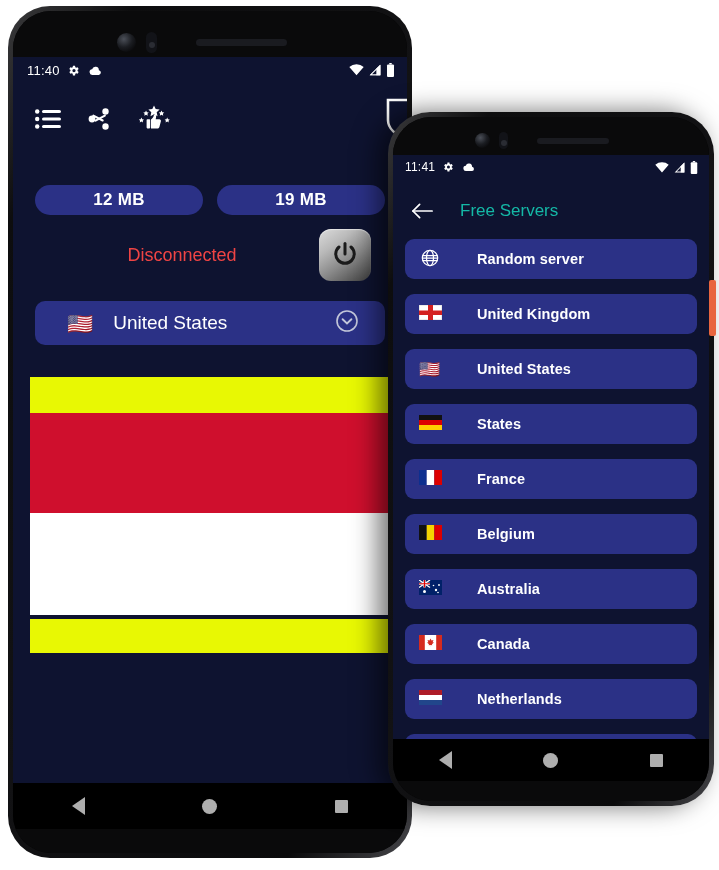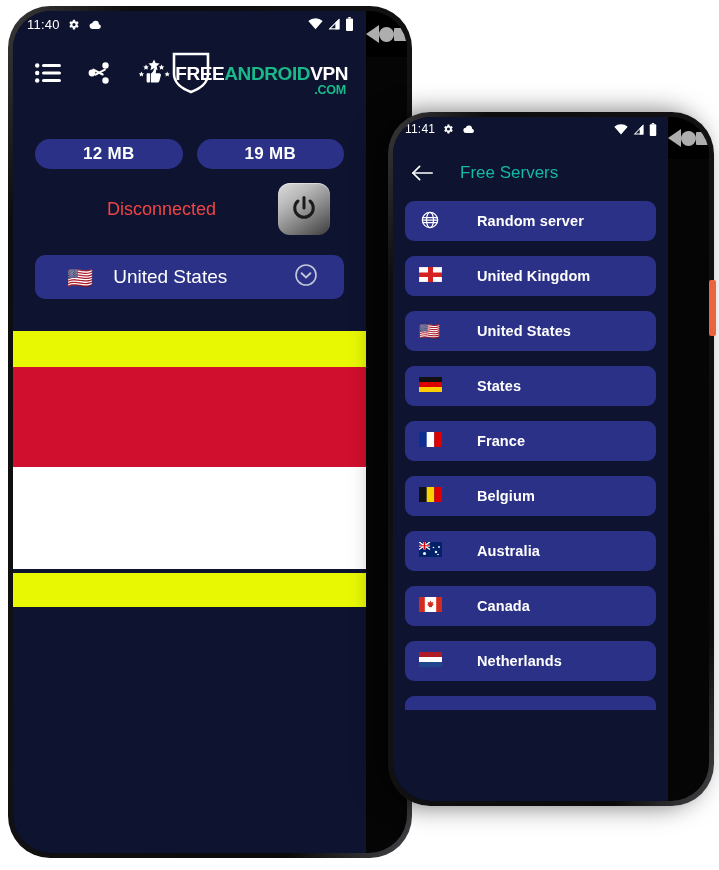--- a/index.html
+++ b/index.html
@@ -9,21 +9,21 @@
     font-family: "Liberation Sans", sans-serif;
     overflow: hidden;
   }
   #stage { position: relative; width: 719px; height: 870px; background:#fff; }
 
   
   .phone { position: absolute; border-radius: 42px;
     background: linear-gradient(120deg,#3a3a3c 0%, #0d0d0e 14%, #121214 50%, #0a0a0b 86%, #46464a 100%);
     padding: 5px; }
   .phone-inner { width:100%; height:100%; border-radius:38px; background:#050506; overflow:hidden;
-    display:flex; flex-direction:row; position:relative; }
+    display:flex; flex-direction:column; position:relative; }
 
   #phone-left  { left: 8px;  top: 6px;  width: 404px; height: 852px; z-index: 1; }
   #phone-right { left: 388px; top: 112px; width: 326px; height: 694px; z-index: 3;
     box-shadow: -10px 0 26px rgba(0,0,0,.55); }
 
   
   .bezel-top { height: 46px; background:#0a0a0b; position:relative; flex:none; }
   #phone-right .bezel-top { height: 38px; }
   .cam { position:absolute; border-radius:50%;
     background: radial-gradient(circle at 36% 32%, #4b4f58 0%, #1b1d22 46%, #0a0a0c 78%); }
@@ -204,26 +204,20 @@
                   <rect x="9.6" y="14.3" width="3.6" height="9.1" rx=".8"></rect>
                 </svg>
               </span>
             </div>
             <div class="logo">
               <span class="ic" style="margin-right:-36px; z-index:2;">
                 <svg width="40" height="44" viewBox="0 0 40 44" fill="none" stroke="#fff" stroke-width="2.6">
                   <path d="M3 3h34v20c0 9-8.5 15-17 18C11.5 38 3 32 3 23z"></path>
                 </svg>
               </span>
-              <span class="logo-wrap">
-                <span class="logo-text t-white">FREE</span>
-                <span class="logo-text t-teal">ANDROID</span>
-                <span class="logo-text t-white">VPN</span>
-                <span class="logo-sub t-teal">.COM</span>
-              </span>
             </div>
           </div>
 
           <div class="mb-row">
             <div class="mb-pill">12 MB</div>
             <div class="mb-pill">19 MB</div>
           </div>
 
           <div class="status-row">
             <div class="status-text">Disconnected</div>

